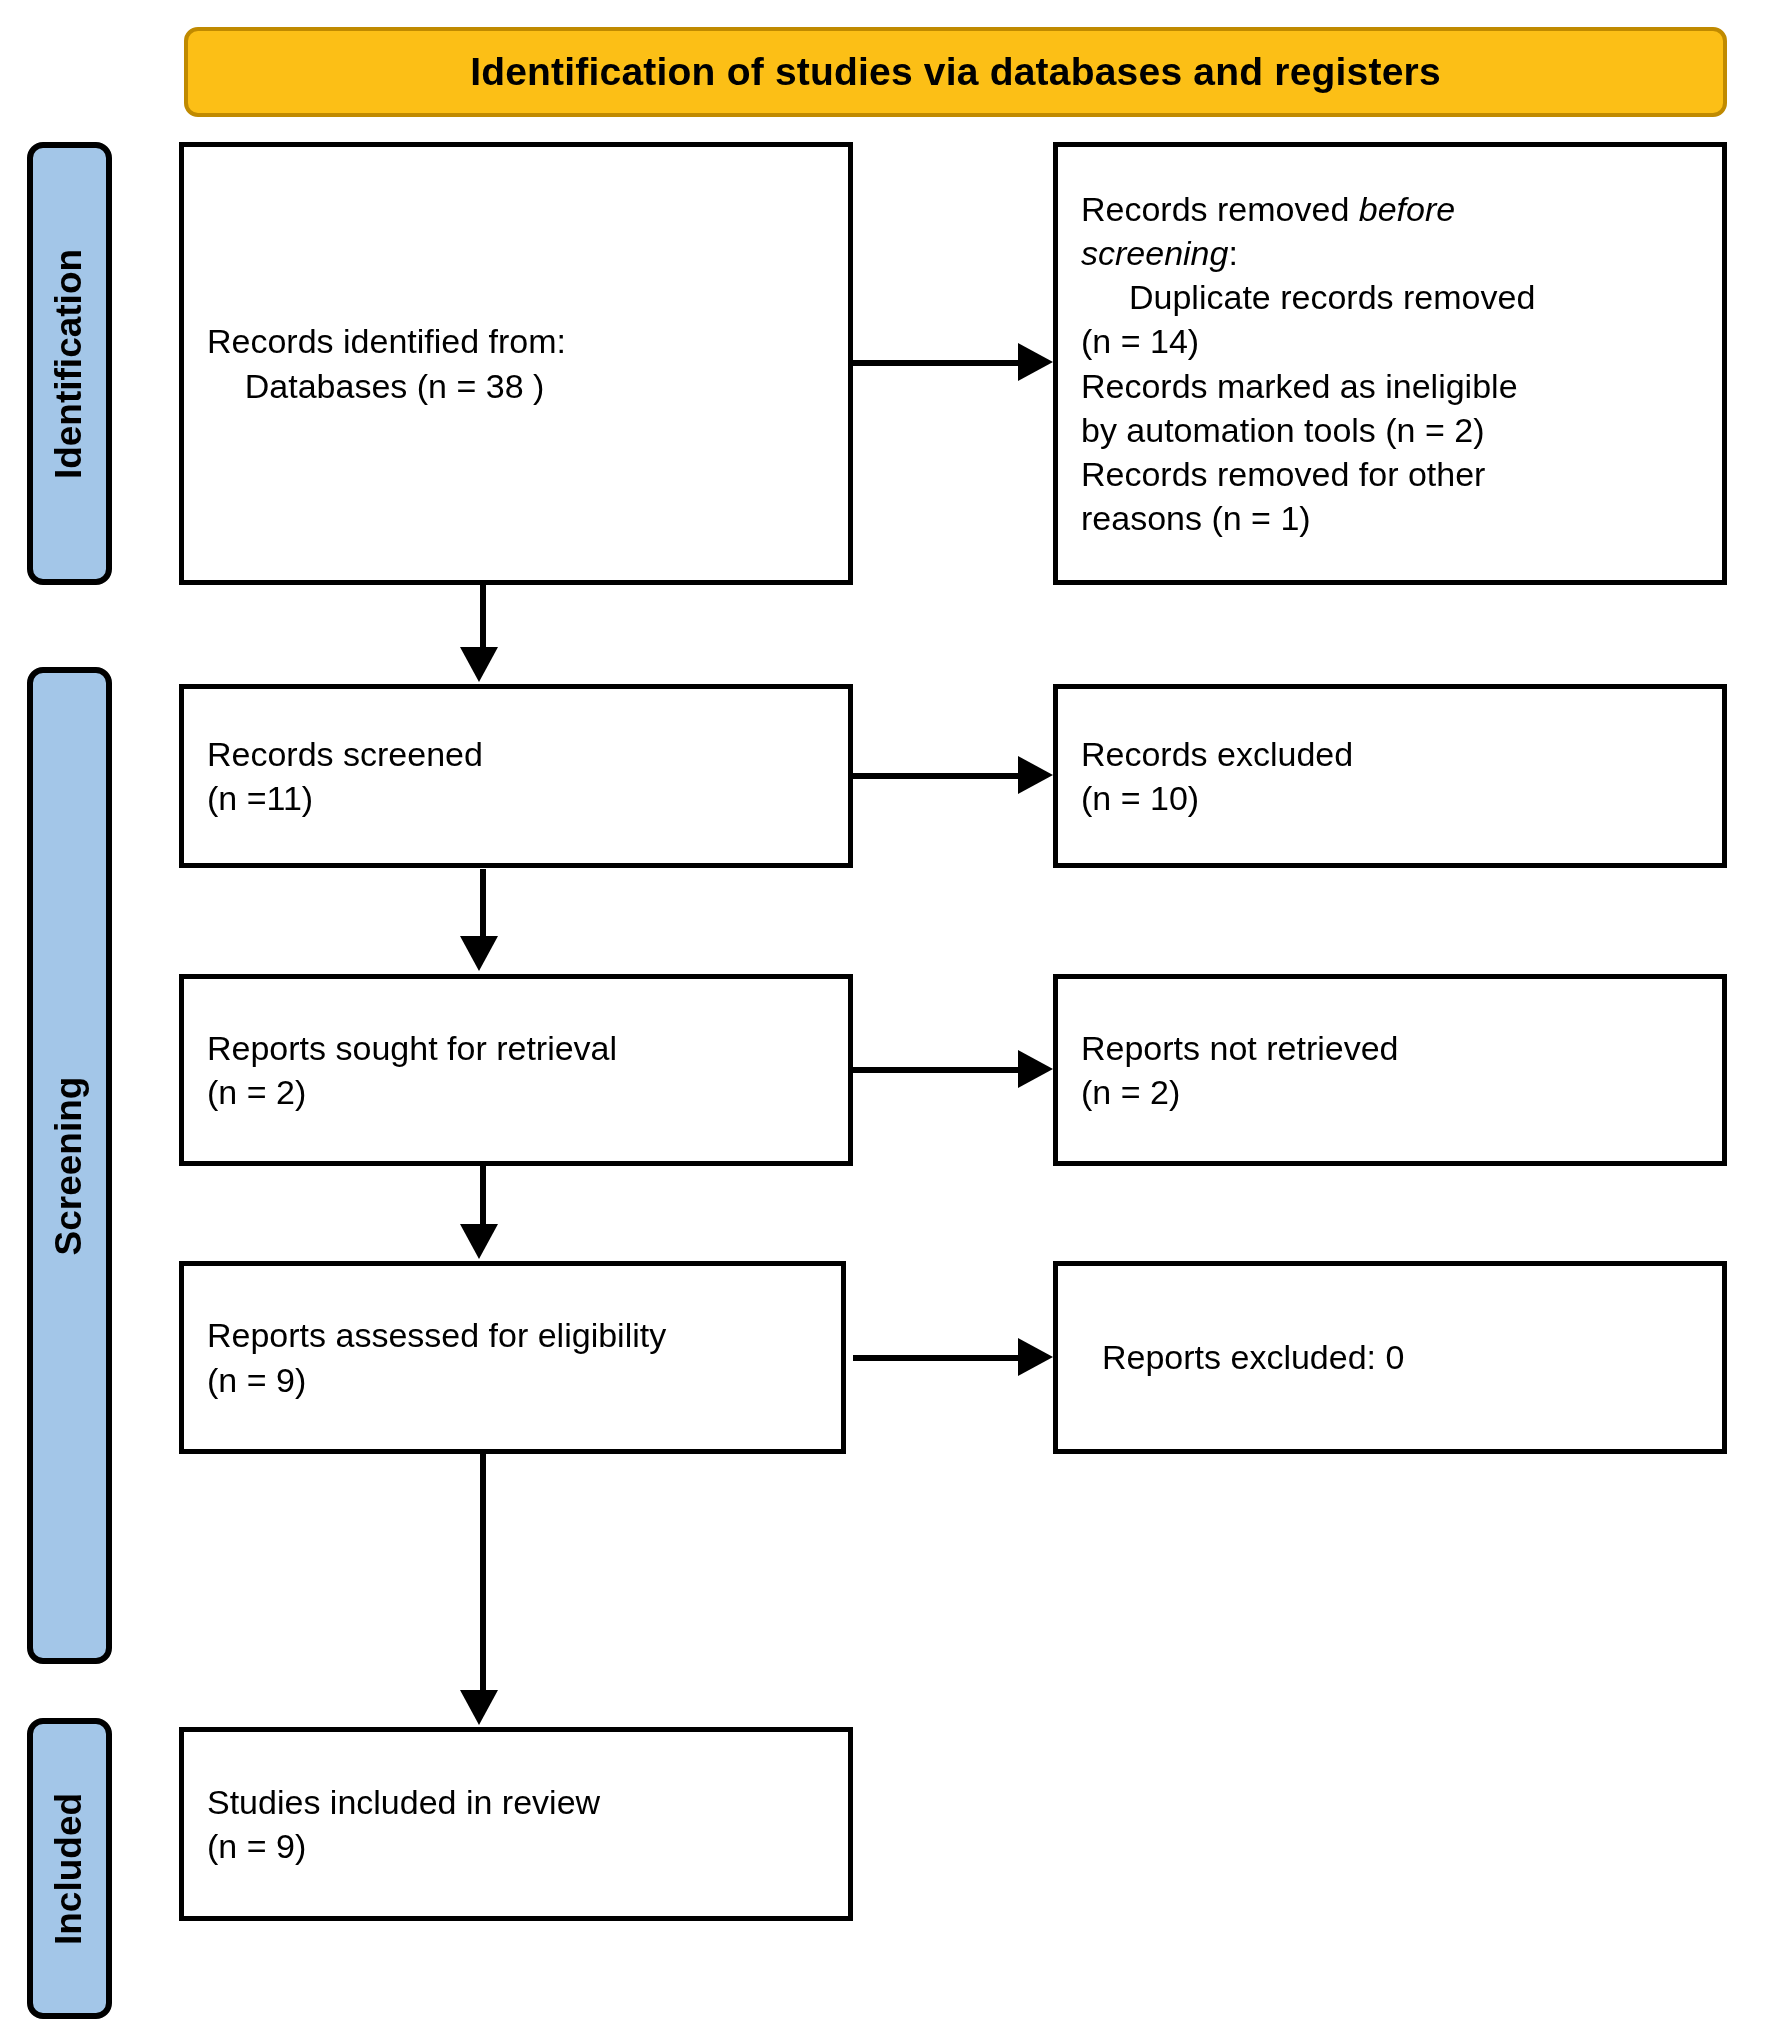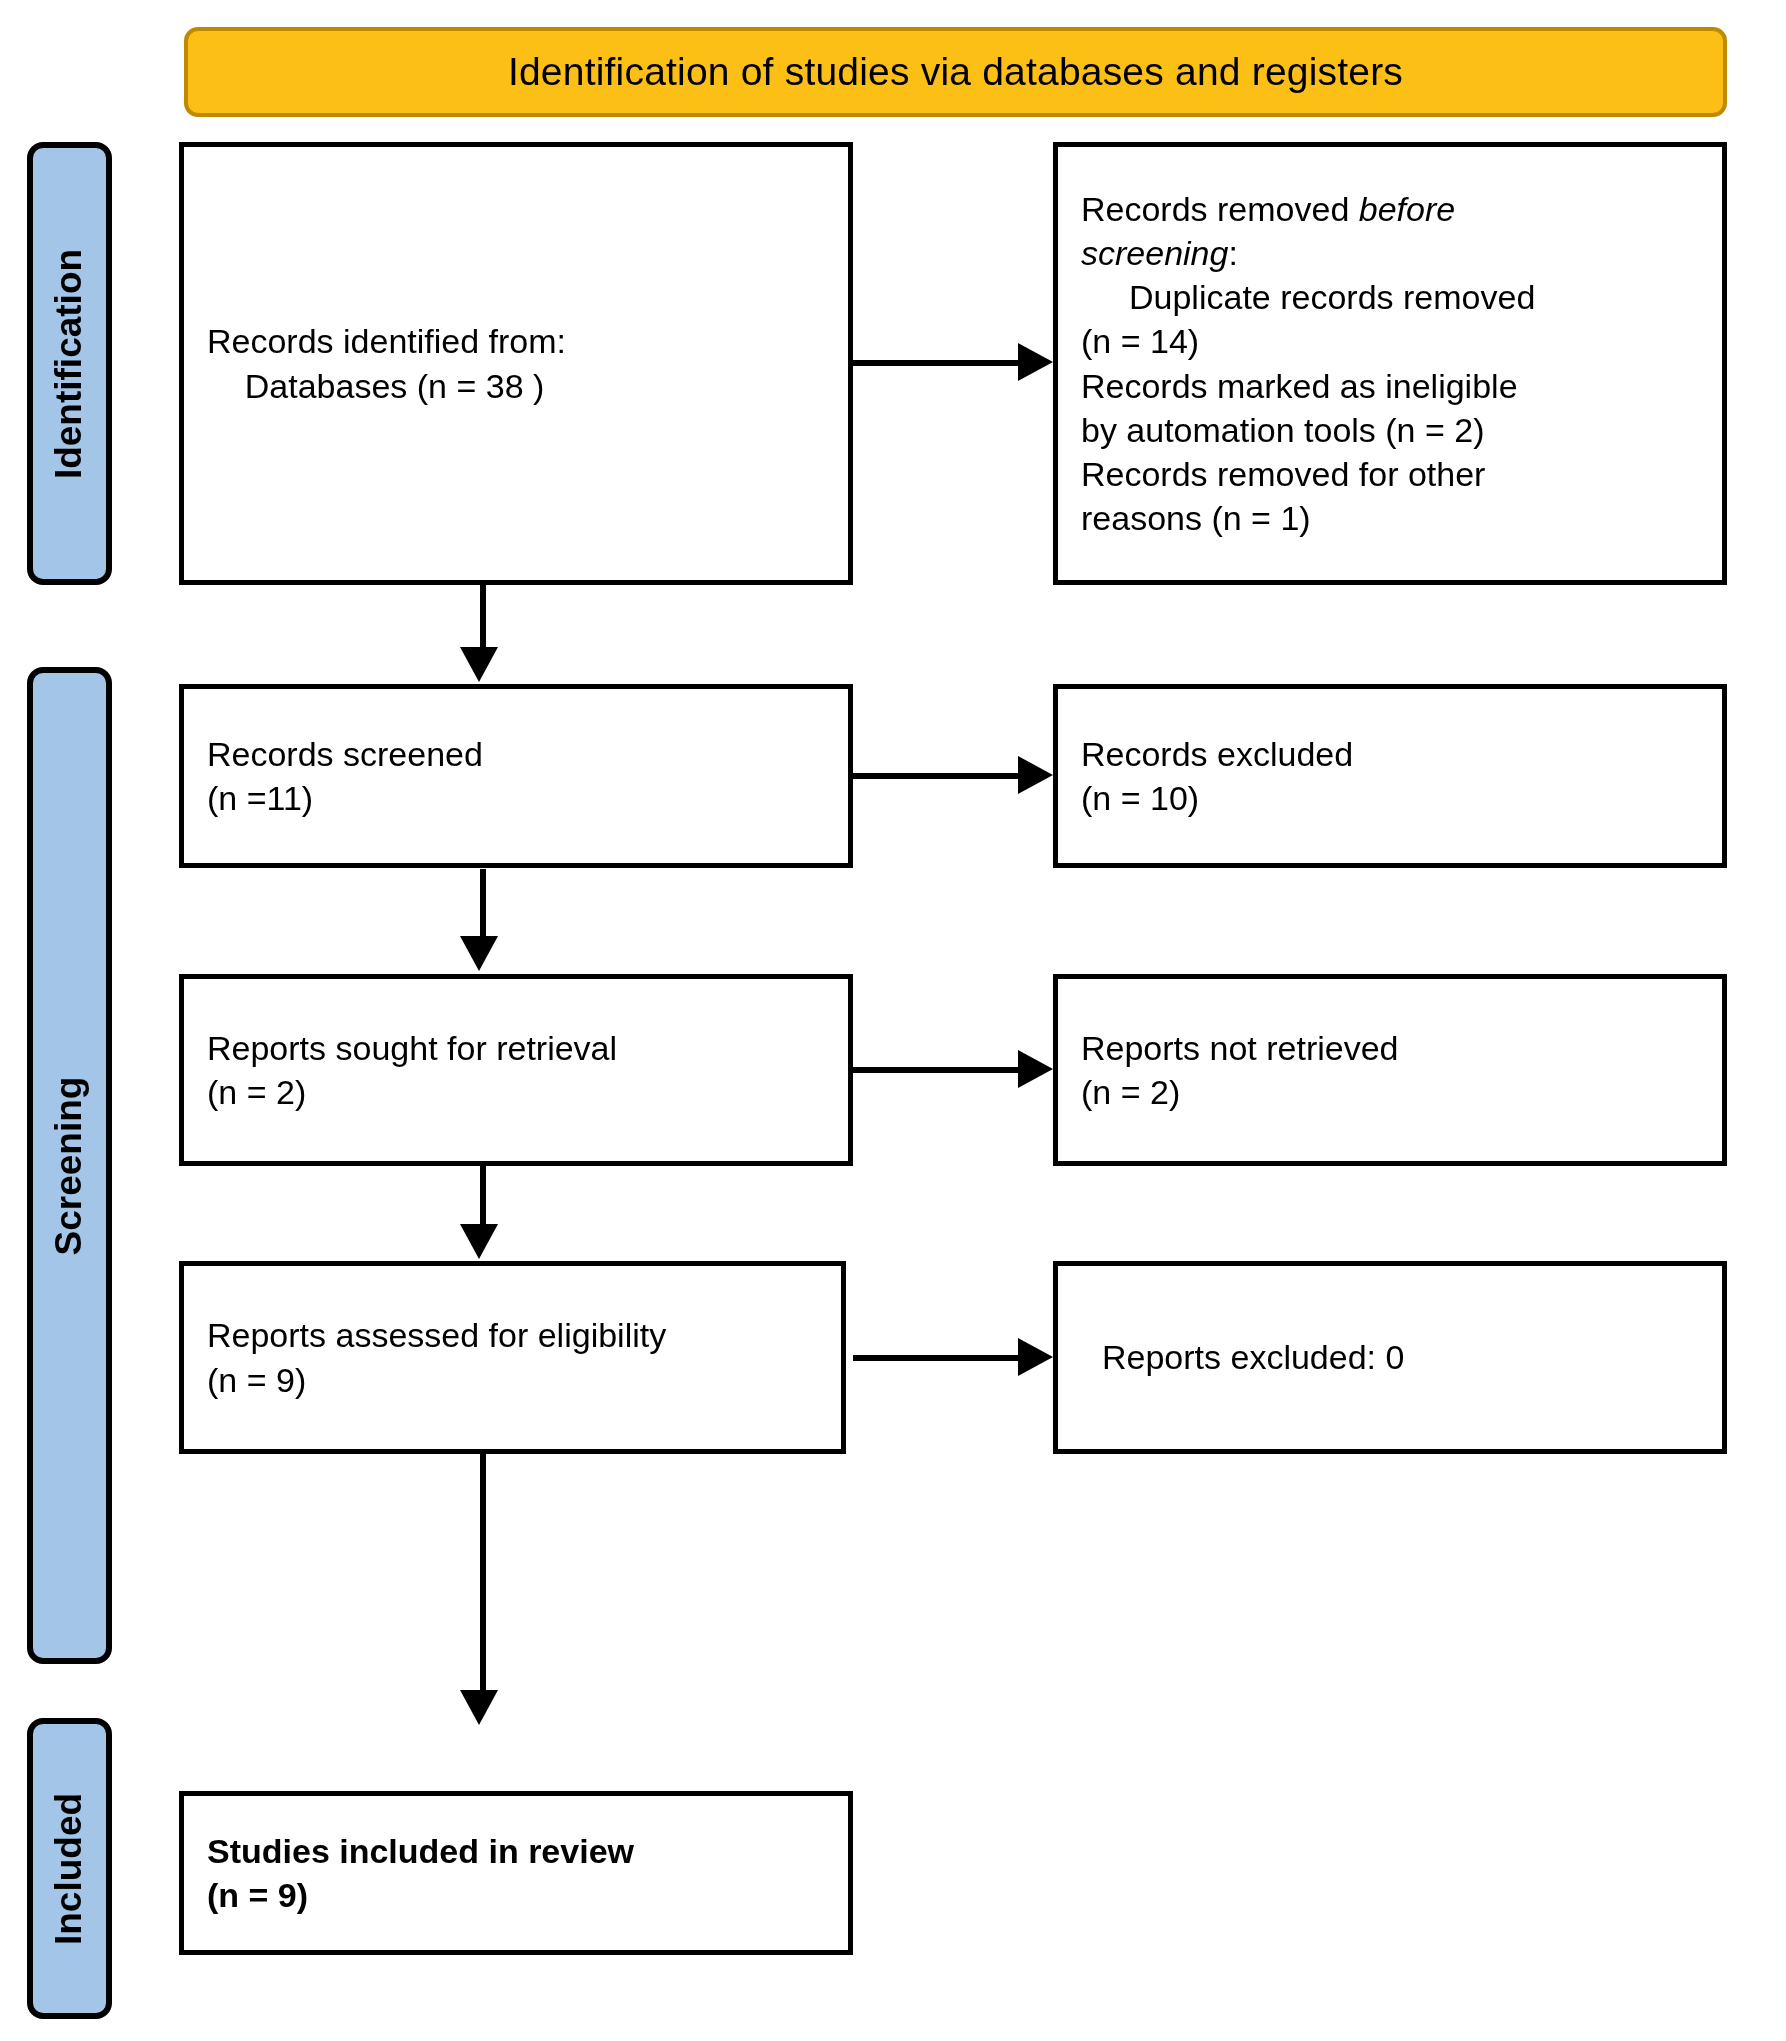--- a/index.html
+++ b/index.html
@@ -30,21 +30,21 @@
     background: #FCBF16;
     border: 4.4px solid #C08A00;
     border-radius: 14px;
     box-sizing: border-box;
     display: flex;
     align-items: center;
     justify-content: center;
   }
   .header-banner .title {
     font-size: 39px;
-    font-weight: normal;
+    font-weight: bold;
     color: #000000;
     letter-spacing: 0.2px;
     text-align: center;
   }
 
   
   .stage {
     position: absolute;
     background: #A3C6E8;
     border: 6.2px solid #000000;
@@ -87,21 +87,21 @@
 
   
   #box-identified     { left: 179px;  top: 142px;  width: 674px;  height: 443px; }
   #box-removed        { left: 1053px; top: 142px;  width: 674px;  height: 443px; }
   #box-screened       { left: 179px;  top: 684px;  width: 674px;  height: 184px; justify-content: center; }
   #box-excluded       { left: 1053px; top: 684px;  width: 674px;  height: 184px; }
   #box-sought         { left: 179px;  top: 974px; width: 674px;  height: 192px; }
   #box-not-retrieved  { left: 1053px; top: 974px; width: 674px;  height: 192px; }
   #box-assessed       { left: 179px;  top: 1261px; width: 667px;  height: 193px; }
   #box-reports-excl   { left: 1053px; top: 1261px; width: 674px;  height: 193px; }
-  #box-included       { left: 179px;  top: 1791px; width: 674px;  height: 164px; font-weight: bold; }
+  #box-included       { left: 179px;  top: 1727px; width: 674px;  height: 194px; }
 
   #box-identified .stack,
   #box-screened .stack,
   #box-sought .stack,
   #box-assessed .stack,
   #box-included .stack,
   #box-excluded .stack,
   #box-not-retrieved .stack,
   #box-reports-excl .stack,
   #box-removed .stack { width: 100%; }

